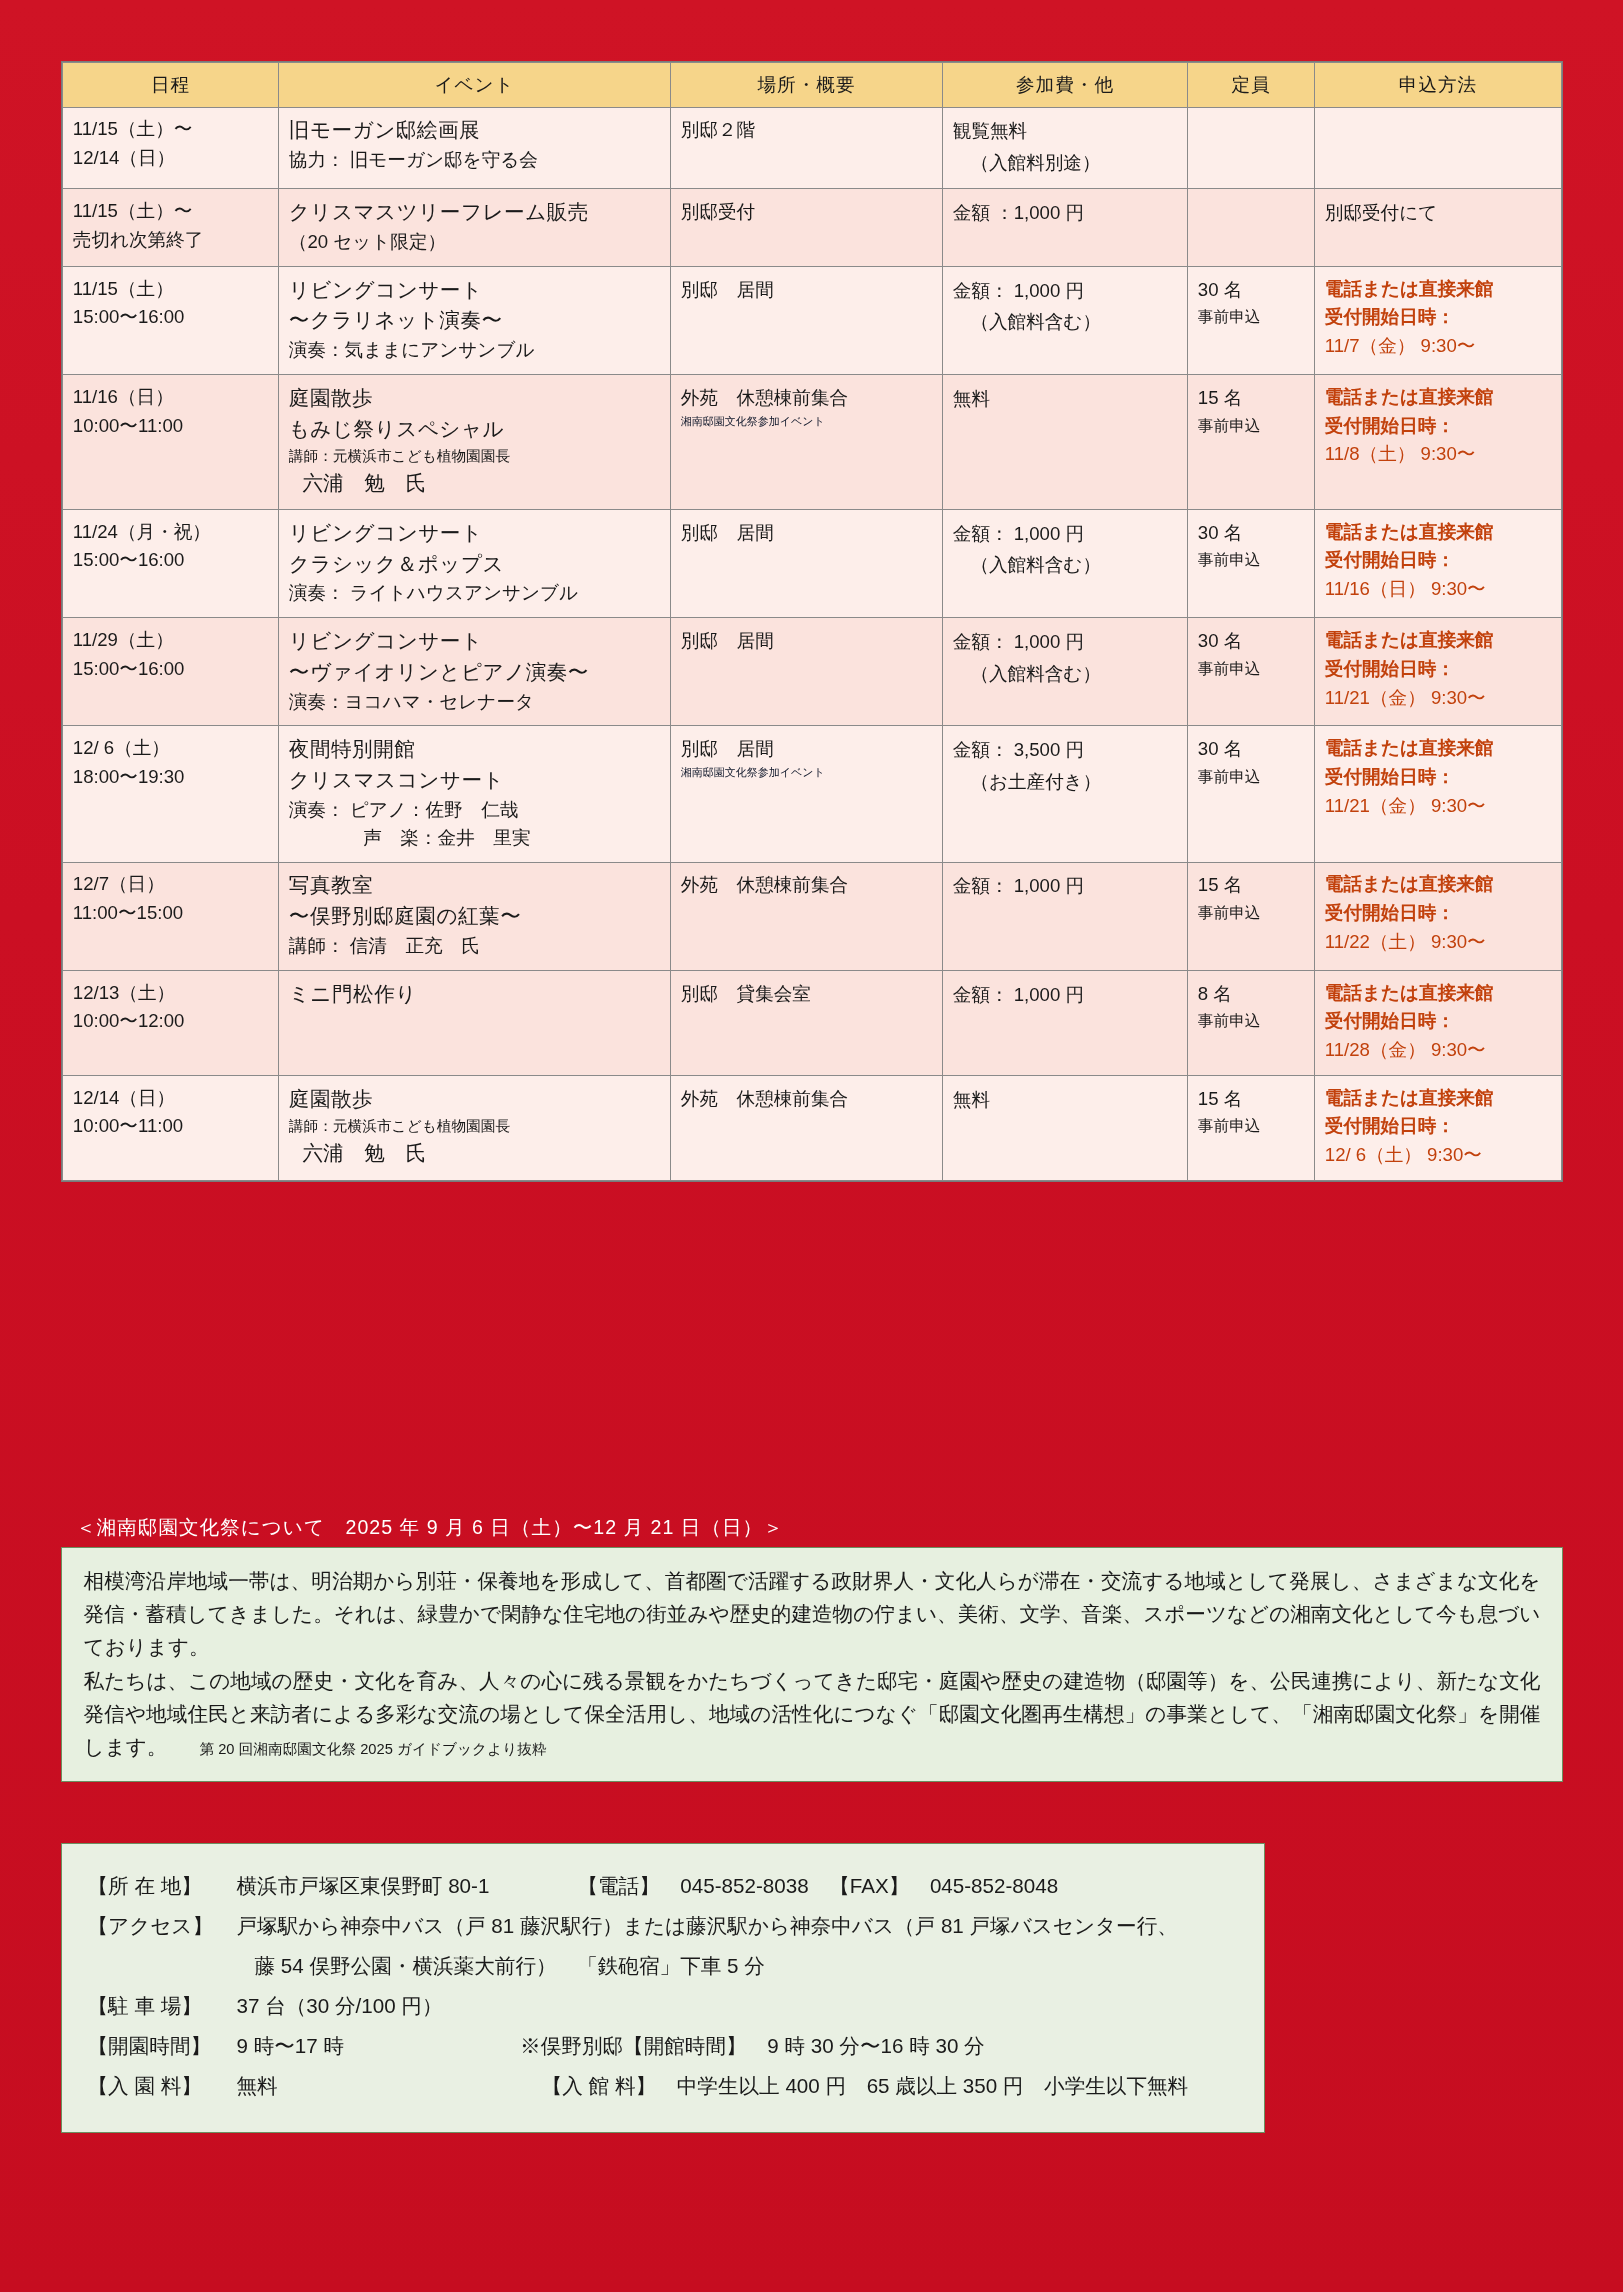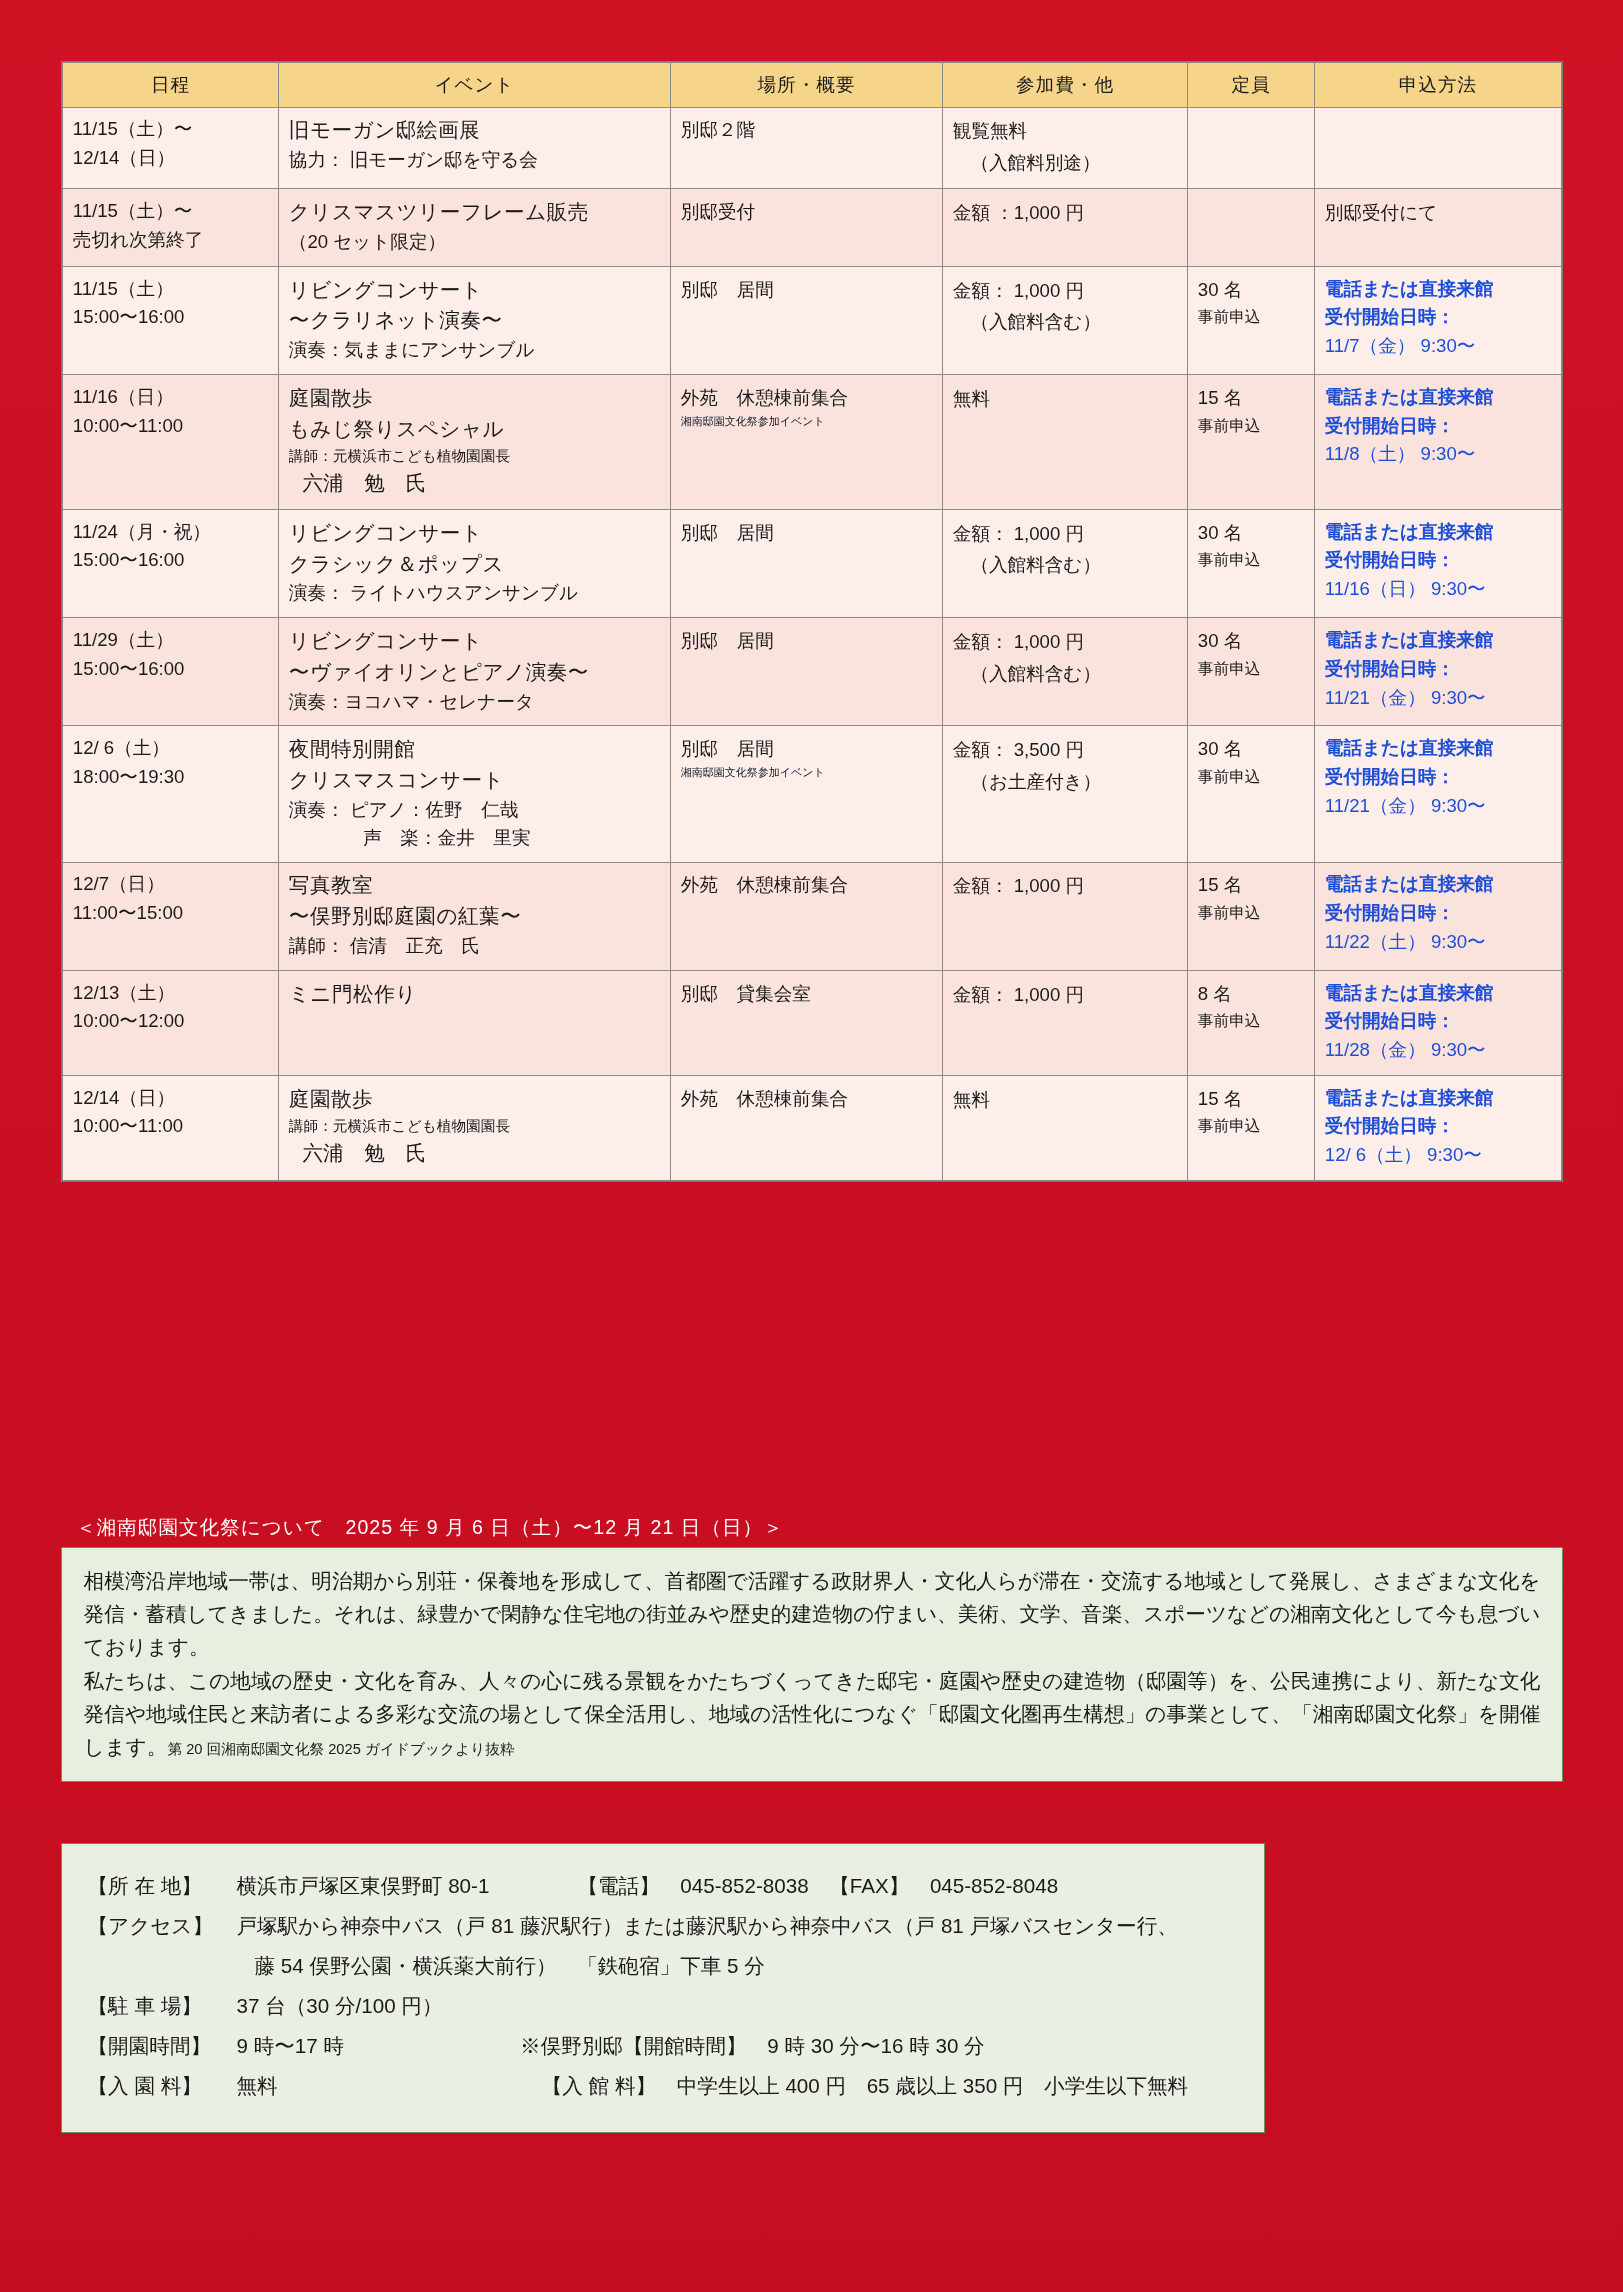--- a/index.html
+++ b/index.html
@@ -55,39 +55,39 @@
   .ev-main{font-size:20.6px; line-height:1.5; letter-spacing:0.5px;}
   .ev-sub{font-size:18.6px; line-height:1.5;}
   .ev-tiny{font-size:14.7px; line-height:1.6;}
   .ev-name{font-size:20.6px; line-height:1.5; padding-left:13.7px;}
   .pl{font-size:18.6px; line-height:1.6;}
   .pl-tag{font-size:11px; color:#0f172a; line-height:1.6;}
   .fee{font-size:18.6px; line-height:1.7;}
   .fee-ind{padding-left:17.6px;}
   .cap{font-size:18.6px; line-height:1.6; text-align:left;}
   .cap-sub{font-size:15.7px;}
-  .ap{font-size:18.6px; line-height:1.55; color:#1d4ed8;}
+  .ap{font-size:18.6px; line-height:1.55; color:#c2410c;}
   .ap-b{font-weight:bold;}
   .center-mid{vertical-align:middle;}
 
   
   .fest-line{
     position:absolute; left:76px; top:1514px;
     font-size:19.6px; color:#ffffff; letter-spacing:1px;
   }
   
   .desc-box{
     position:absolute; left:61px; top:1547px; width:1502px;
     background:#e7f0e0;
     border:1px solid #6b8f5f;
     padding:15.7px 21.6px 17.6px 21.6px;
     box-sizing:border-box;
   }
   .desc-p{font-size:20.6px; line-height:1.62; text-align:justify;}
-  .desc-src{font-size:14.7px;}
+  .desc-src{font-size:14.7px;margin-left:32px;}
   
   .info-box{
     position:absolute; left:61px; top:1843px; width:1204px;
     background:#e9f0e3;
     border:1px solid #6b8f5f;
     padding:21.6px 25.5px 25.5px 25.5px;
     box-sizing:border-box;
   }
   .info-row{font-size:20.6px; line-height:1.95; white-space:pre;}
   .info-indent{padding-left:167px;}

